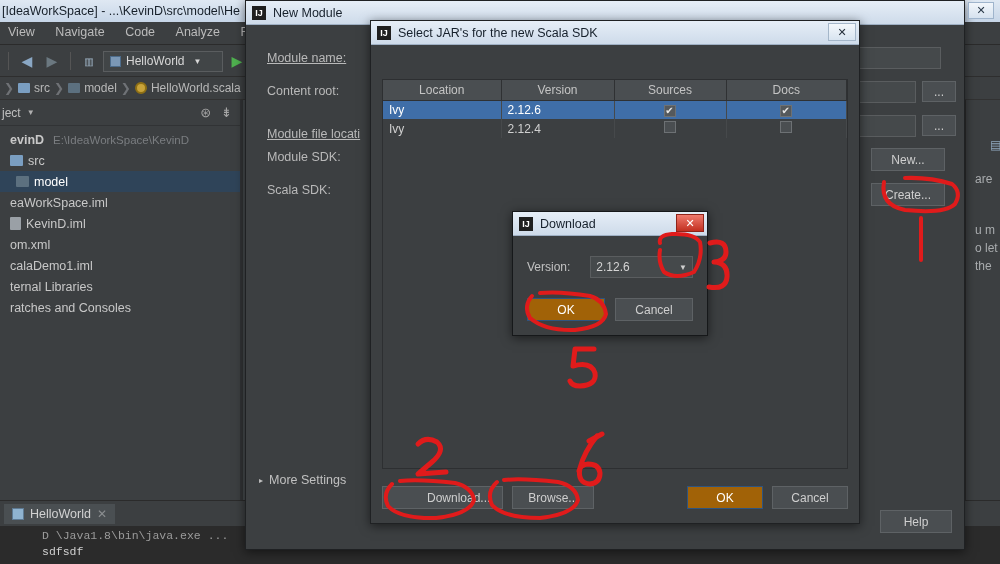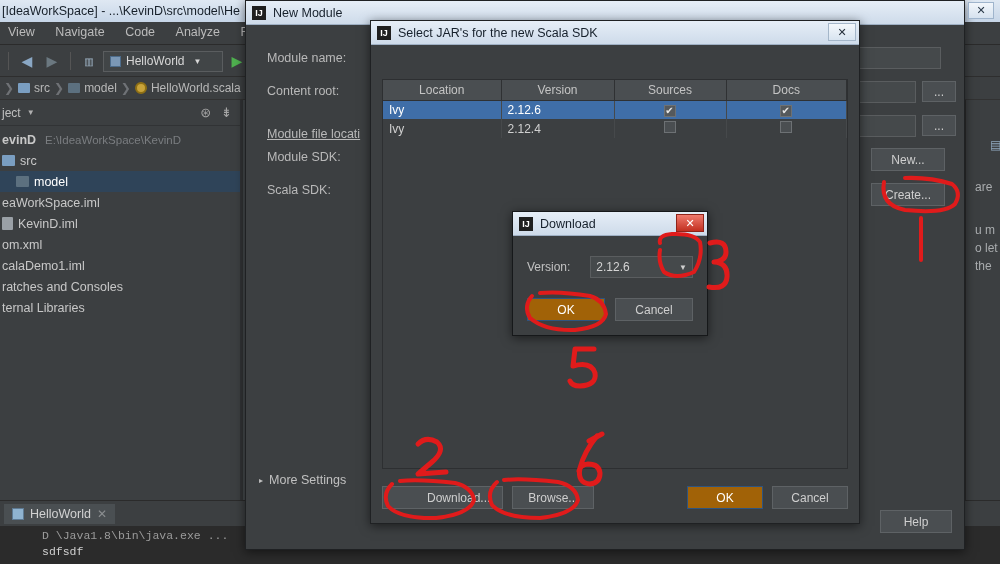--- a/index.html
+++ b/index.html
@@ -64,21 +64,21 @@
     background:#3c3f41; display:flex; align-items:center;
     padding-left:2px; color:#c0c0c0; font-size:12px; border-bottom:1px solid #313335;
   }
   .proj-head .caret { margin-left:6px; font-size:8px; color:#b0b0b0; }
   .proj-head-icons { margin-left:auto; display:flex; gap:10px; padding-right:8px; color:#a7a7a7; font-size:13px; }
 
   .proj-tree {
     position:absolute; left:0; top:126px; width:240px; height:374px;
     background:#3c3f41; padding-top:3px; font-size:12.5px;
   }
-  .tr { height:21px; display:flex; align-items:center; gap:5px; padding-left:2px; color:#c8c8c8; white-space:nowrap; }
+  .tr { height:21px; display:flex; align-items:center; gap:5px; padding-left:10px; color:#c8c8c8; white-space:nowrap; }
   .tr.sel { background:#2f4459; color:#ffffff; }
   .tr .path { color:#7a7d80; font-size:11.5px; margin-left:4px; }
   .tr .bold { font-weight:bold; }
   .ic-fold { width:13px;height:11px;background:#7a9ec1;border-radius:1px;flex:none; }
   .ic-fold.d { background:#5c707f; }
   .ic-file { width:11px;height:13px;background:#9aa0a6;border-radius:1px;flex:none; }
 
   .ide-rightpanel {
     position:absolute; left:240px; top:100px; width:760px; height:400px;
     background:#464a4d;
@@ -264,24 +264,24 @@
       <span class="ic-file"></span>
       <span>KevinD.iml</span>
     </div>
     <div class="tr">
       <span>om.xml</span>
     </div>
     <div class="tr">
       <span>calaDemo1.iml</span>
     </div>
     <div class="tr">
+      <span>ternal Libraries</span>
+    </div>
+    <div class="tr">
       <span>ratches and Consoles</span>
-    </div>
-    <div class="tr">
-      <span>ternal Libraries</span>
     </div>
   </div>
 
   <div class="ide-rightpanel"></div>
   <div class="vsplit"></div>
   <div class="right-strip"></div>
   <div class="scroll-v"></div>
 
   <div class="run-tabs">
     <div class="run-tab">
@@ -297,21 +297,21 @@
   </div>
 </div>
 
 <div class="dlg" id="dlg-newmodule">
   <div class="dlg-title">
     <span class="ij-logo">IJ</span>
     <span>New Module</span>
   </div>
 
   <div class="body">
-    <span class="nm-label" style="left:21px; top:26px;">Module name:</span>
+    <span class="nm-label" style="left:21px; top:26px;text-decoration:underline;">Module name:</span>
     <span class="nm-label" style="left:21px; top:59px;">Content root:</span>
     <span class="nm-label" style="left:21px; top:102px;text-decoration:underline;">Module file locati</span>
     <span class="nm-label" style="left:21px; top:125px;">Module SDK:</span>
     <span class="nm-label" style="left:21px; top:158px;">Scala SDK:</span>
 
     <div class="field" style="position:absolute; left:565px; top:22px; width:130px;"></div>
 
     <div class="field" style="position:absolute; left:565px; top:56px; width:105px;"></div>
     <div class="btn small" style="position:absolute; left:676px; top:56px; height:21px;">...</div>
 
@@ -336,21 +336,21 @@
     </div>
 
     <div class="nm-footer">
       <div class="btn" style="min-width:72px;">Help</div>
     </div>
   </div>
 </div>
 
 <div class="ide-winbtn" style="position:absolute; right:6px; top:2px; z-index:40;">✕</div>
 
-<span class="clip-text" style="left:975px; top:180px;">are</span>
+<span class="clip-text" style="left:975px; top:172px;">are</span>
 <span class="clip-text" style="left:975px; top:223px;">u m</span>
 <span class="clip-text" style="left:975px; top:241px;">o let</span>
 <span class="clip-text" style="left:975px; top:259px;">the</span>
 <span class="clip-text" style="left:990px; top:138px; color:#8fa7bd;">▤</span>
 
 <div class="dlg" id="dlg-jars">
   <div class="dlg-title">
     <span class="ij-logo">IJ</span>
     <span>Select JAR's for the new Scala SDK</span>
     <div class="dlg-close">✕</div>

